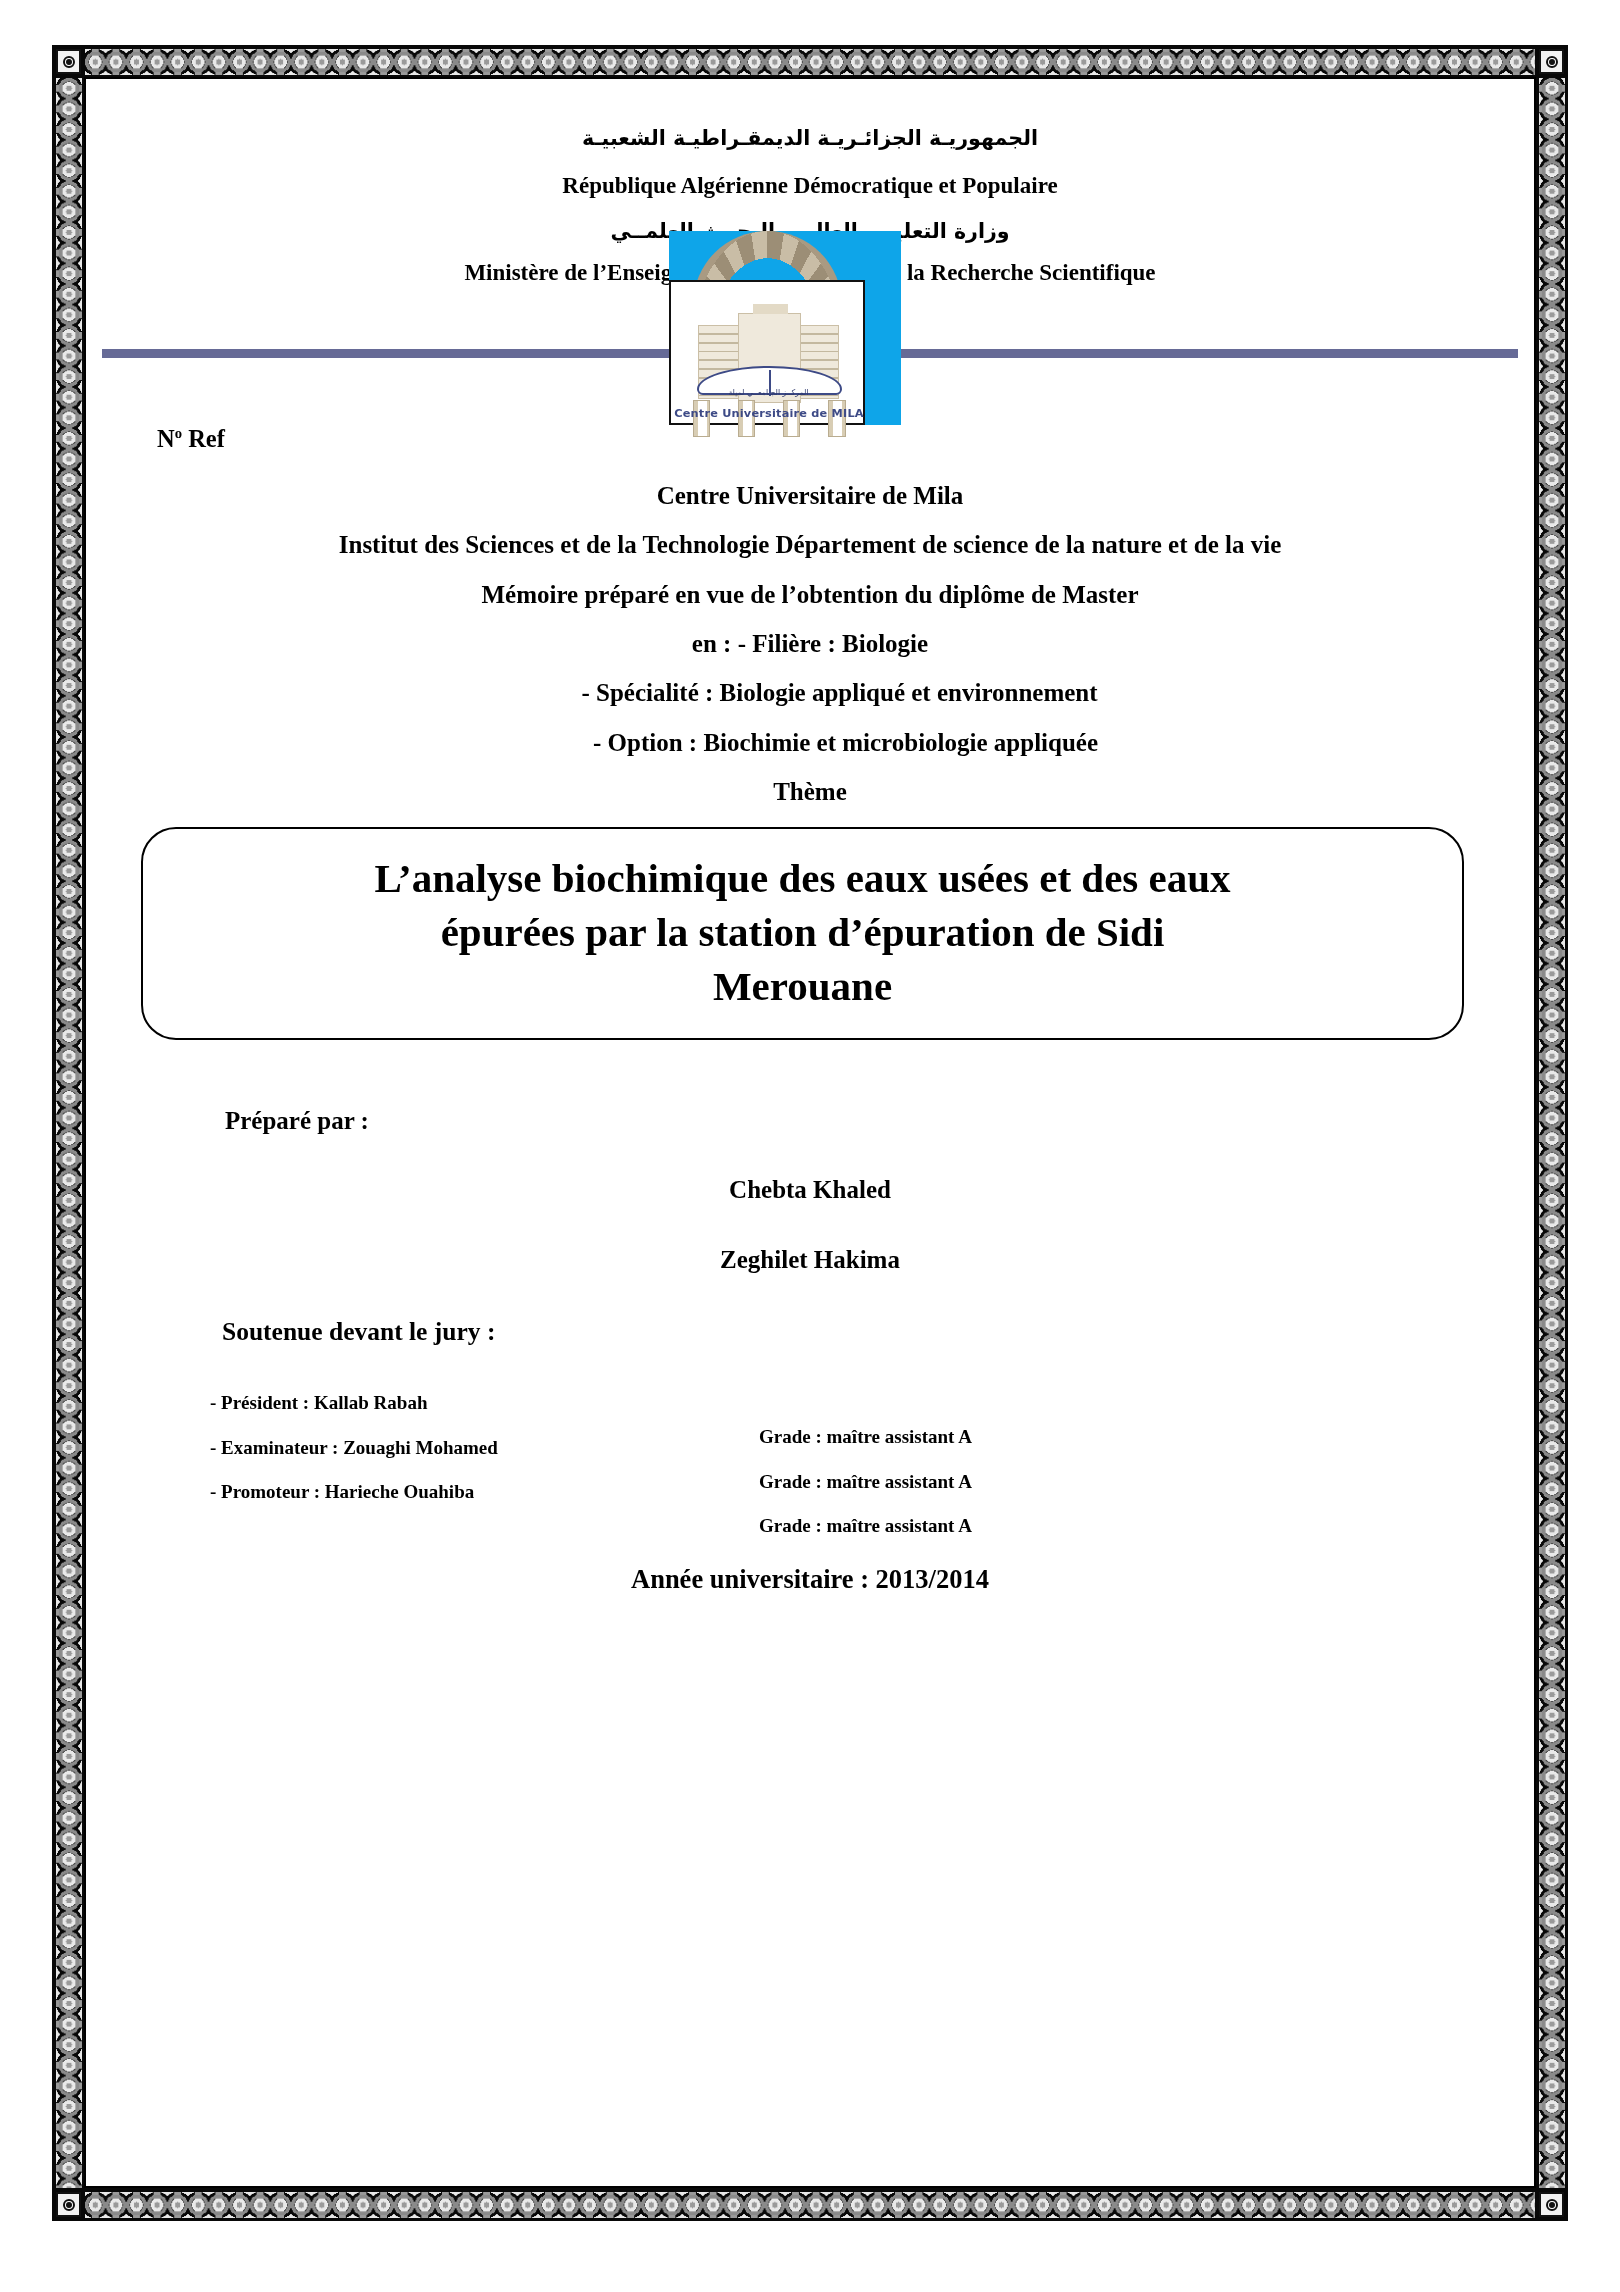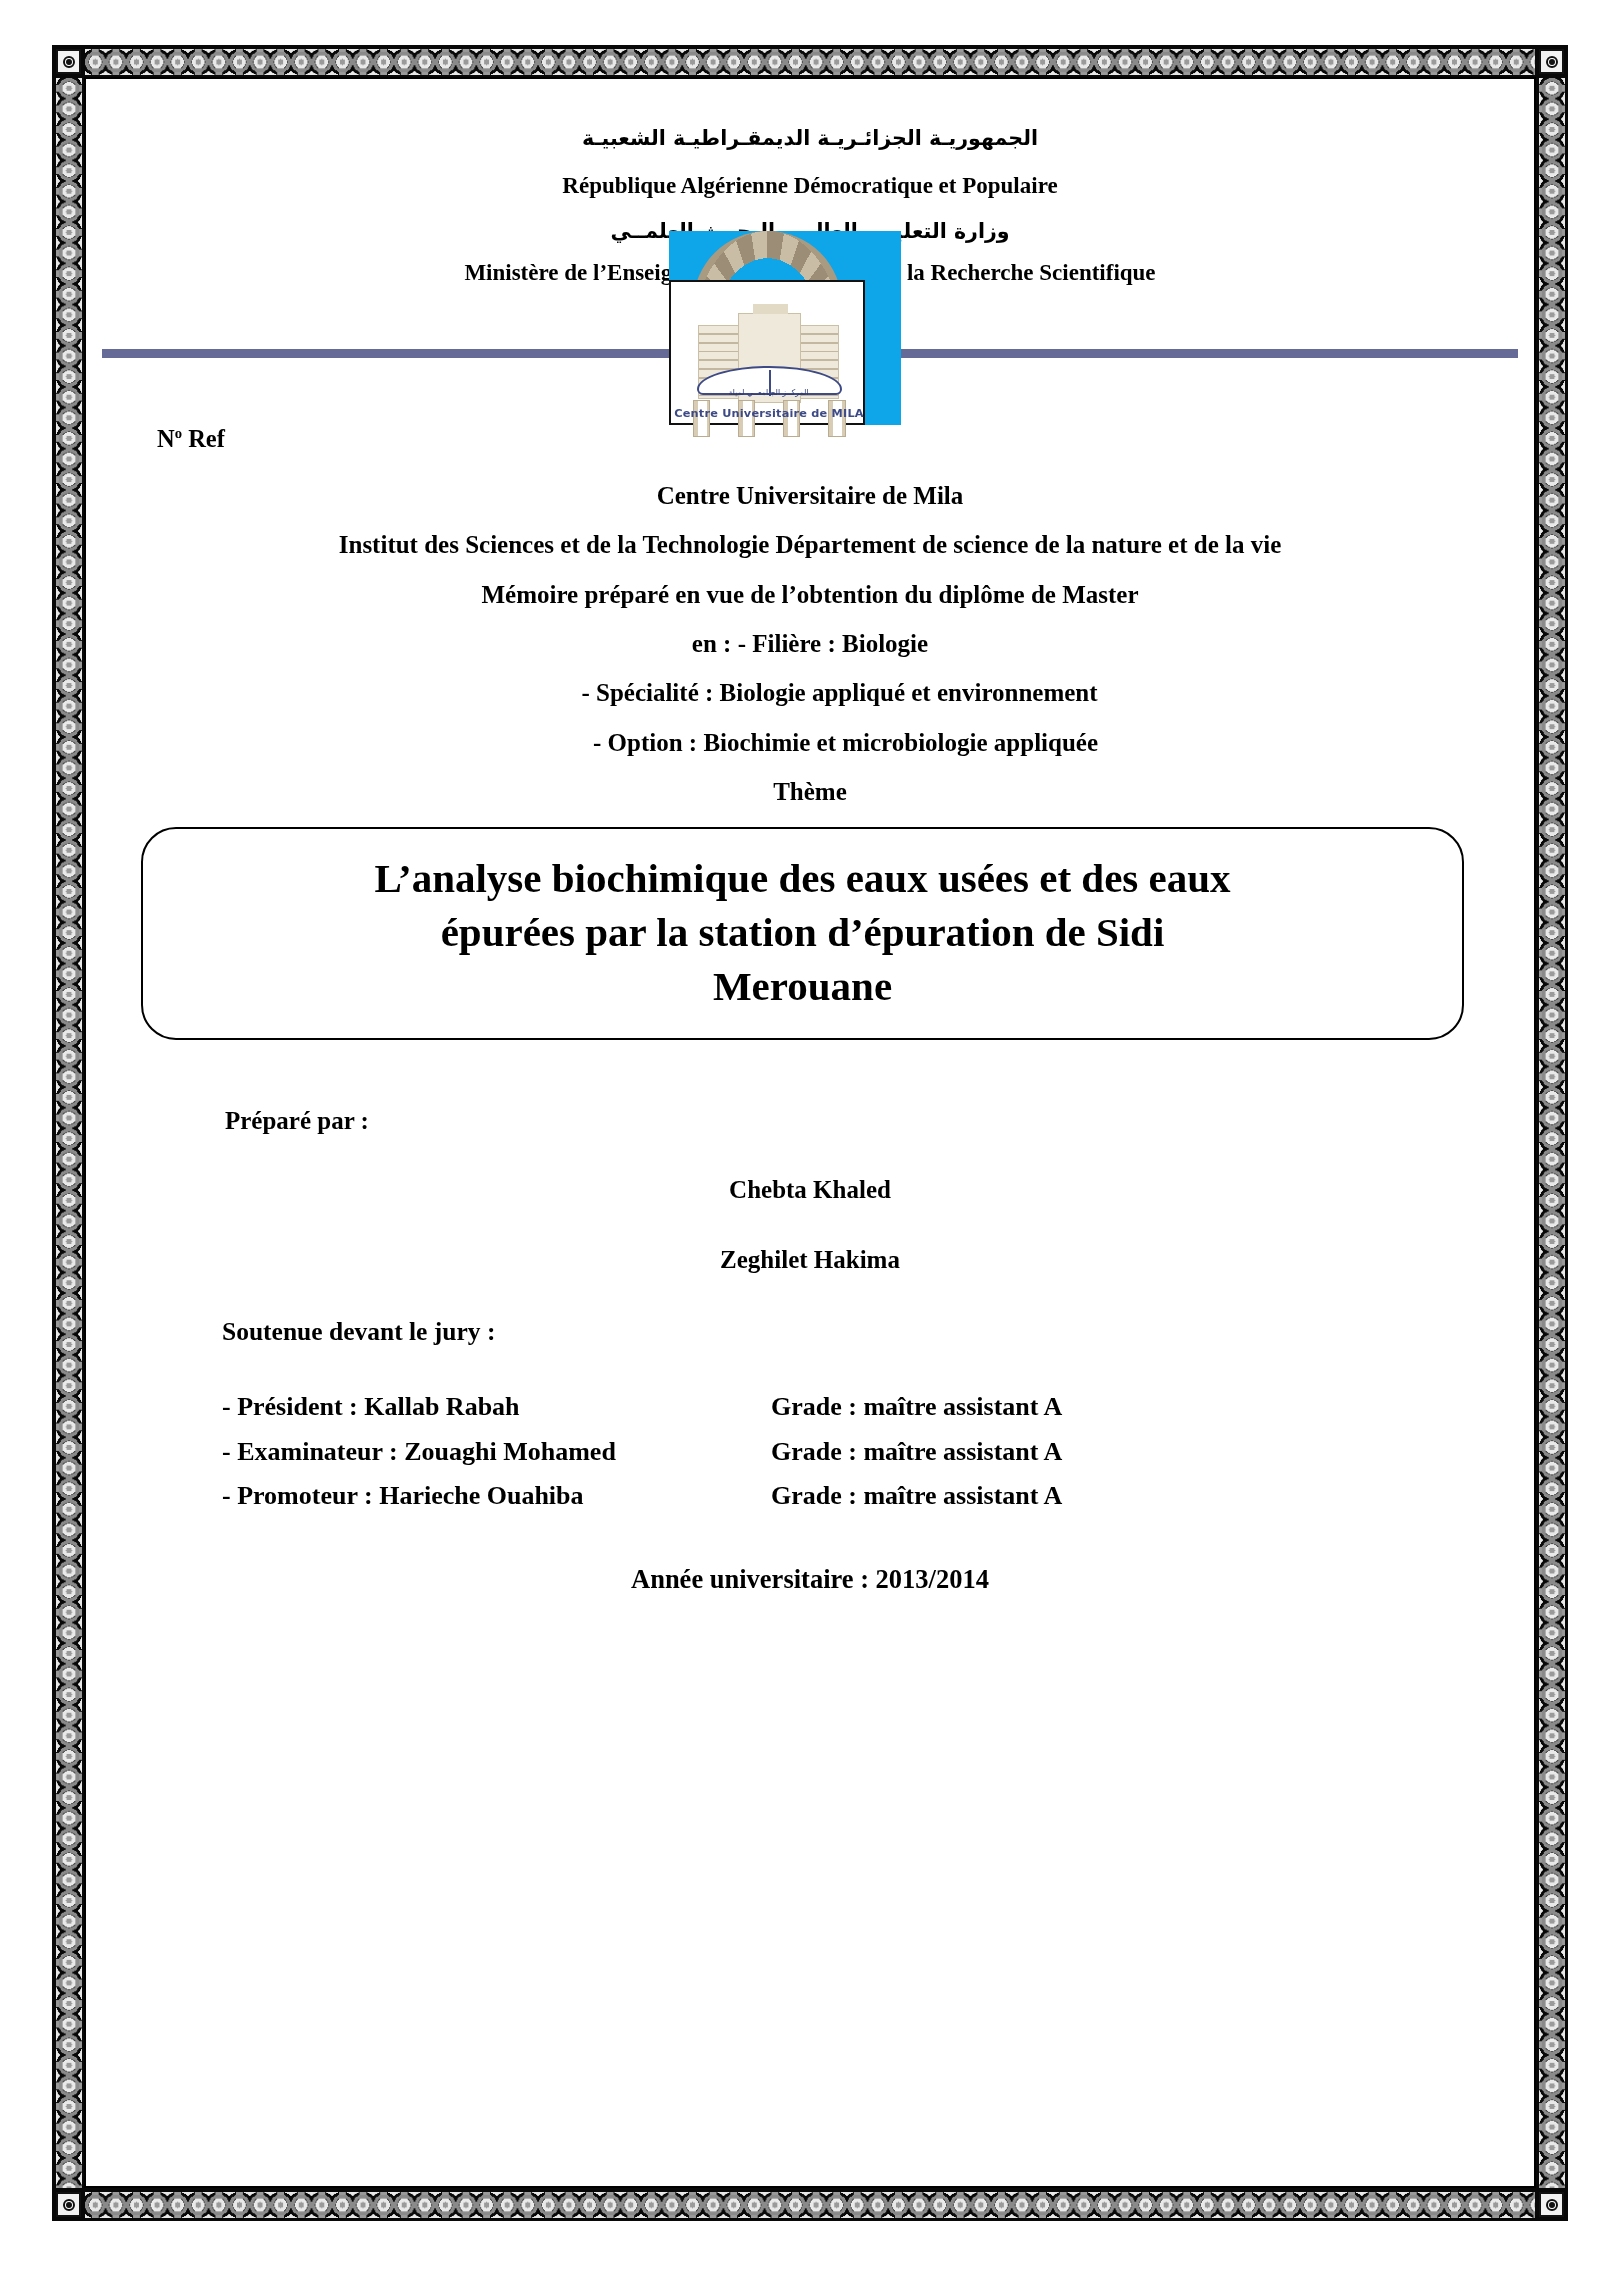--- a/index.html
+++ b/index.html
@@ -304,28 +304,28 @@
   .auth1 { position: absolute; left: 0; top: 1082px; width: 100%; text-align:center; font-size:25px; font-weight:bold; padding-left: 0;}
   .auth2 { position: absolute; left: 0; top: 1152px; width: 100%; text-align:center; font-size:25px; font-weight:bold;}
 
   .jury-label {
     position: absolute;
     left: 120px; top: 1223px;
     font-size: 25.5px; font-weight: bold;
   }
   .jury-row {
     position: absolute;
-    left: 120px;
+    left: 108px;
     width: 1157px;
     display: flex;
-    font-size: 26px;
+    font-size: 19px;
     font-weight: bold;
   }
   .jury-role { width: 549px; white-space: nowrap; }
-  .jury-grade { white-space: nowrap; }
+  .jury-grade { white-space: nowrap; margin-top: 34px; }
   .jr1 { top: 1298px; }
   .jr2 { top: 1343px; }
   .jr3 { top: 1387px; }
 
   .year {
     position: absolute;
     left: 0; top: 1470px;
     width: 100%;
     text-align: center;
     font-size: 26.5px;

